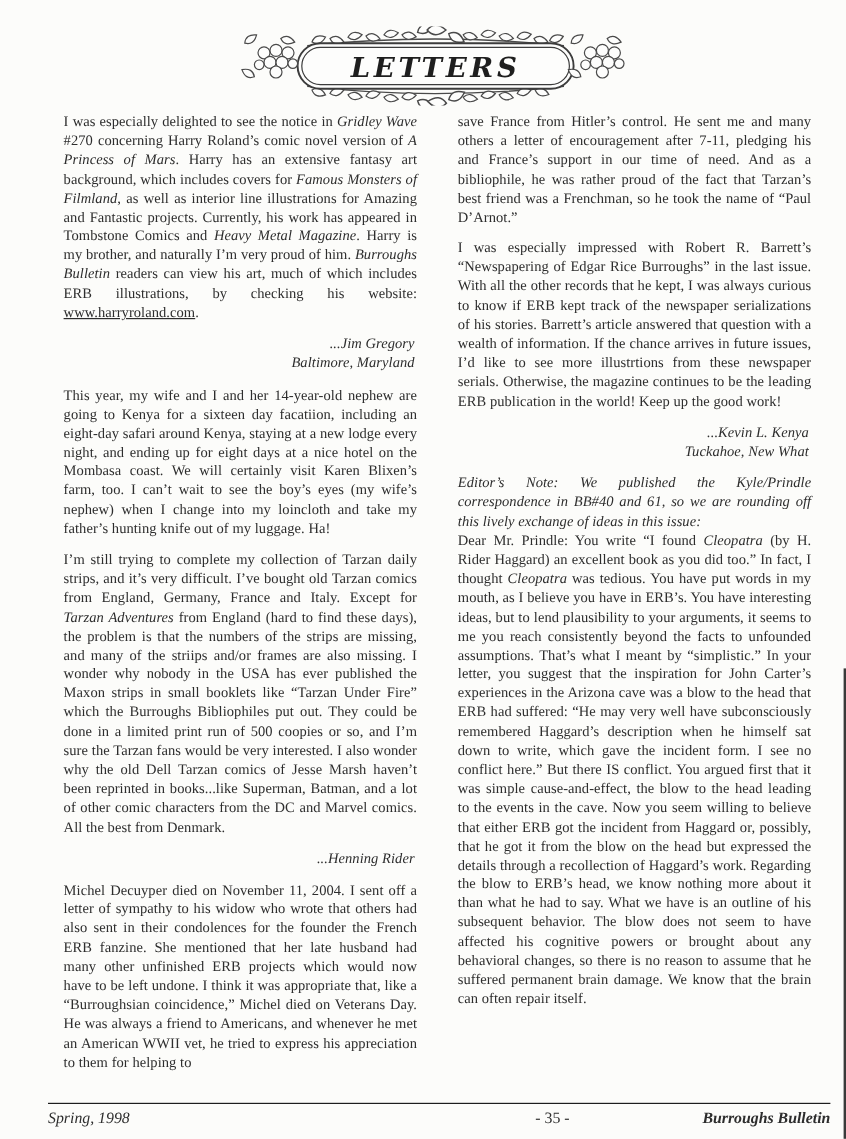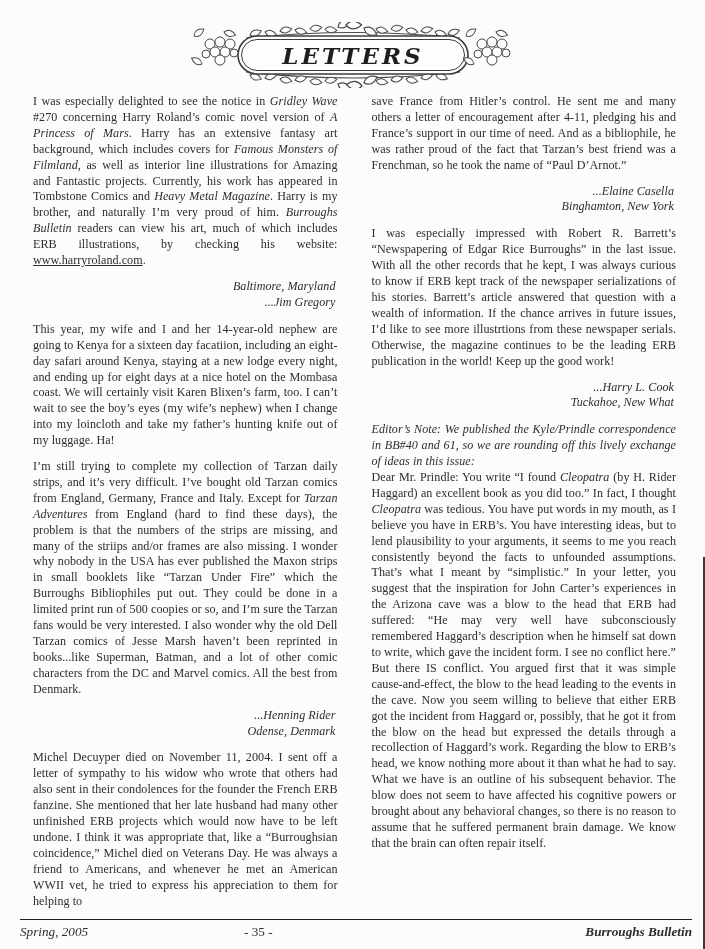--- a/index.html
+++ b/index.html
@@ -4,21 +4,21 @@
 <style>
   html,body{margin:0;padding:0;}
   body{
     width:705px;height:949px;
     background:#fcfcfa;
     font-family:"Liberation Serif", serif;
     color:#2d2d2d;
     position:relative;
     overflow:hidden;
   }
-  .page{position:absolute;inset:0;}
+  .page{position:absolute;inset:0;margin-left:20px;}
   .banner{width:345px;margin:22px auto 2px auto;position:relative;}
   .banner svg{display:block;}
   .columns{
     display:flex;
     gap:34px;
     padding:4px 29px 0 33px;
   }
   .col{
     flex:1 1 0;
     font-size:12.1px;
@@ -38,21 +38,21 @@
   .footer{
     position:absolute;
     left:20px;right:13px;bottom:9px;
     border-top:1.6px solid #1d1d1d;
     padding-top:4px;
     display:flex;
     align-items:baseline;
     font-size:13.2px;
   }
   .f-left{flex:1;text-align:left;font-style:italic;}
-  .f-center{flex:1;text-align:left;}
+  .f-center{flex:1;text-align:right;}
   .f-right{flex:1;text-align:right;font-style:italic;font-weight:bold;}
   .scan-edge{
     position:absolute;
     right:0;top:557px;bottom:0;width:2px;
     background:#3a3a3a;
   }
   .banner-title{
     font-family:"DejaVu Serif", serif;
   }
 </style>
@@ -123,47 +123,42 @@
         <use href="#grapes" transform="translate(302,22)"></use>
       </g>
       <text class="banner-title" x="173" y="42" text-anchor="middle" font-size="23" font-style="italic" font-weight="bold" letter-spacing="3" fill="#1e1e1e">LETTERS</text>
     </svg>
   </div>
 
   <div class="columns">
     <div class="col">
         <p class="para"><span>I was especially delighted to see the notice in </span><span class="i">Gridley Wave</span><span> #270 concerning Harry Roland’s comic novel version of </span><span class="i">A Princess of Mars</span><span>. Harry has an extensive fantasy art background, which includes covers for </span><span class="i">Famous Monsters of Filmland</span><span>, as well as interior line illustrations for Amazing and Fantastic projects. Currently, his work has appeared in Tombstone Comics and </span><span class="i">Heavy Metal Magazine</span><span>. Harry is my brother, and naturally I’m very proud of him. </span><span class="i">Burroughs Bulletin</span><span> readers can view his art, much of which includes ERB illustrations, by checking his website: </span><span class="u">www.harryroland.com</span><span>.</span></p>
         <div class="sig">
+          <div>...Jim Gregory</div>
           <div>Baltimore, Maryland</div>
-          <div>...Jim Gregory</div>
         </div>
         <p class="para"><span>This year, my wife and I and her 14-year-old nephew are going to Kenya for a sixteen day facatiion, including an eight-day safari around Kenya, staying at a new lodge every night, and ending up for eight days at a nice hotel on the Mombasa coast. We will certainly visit Karen Blixen’s farm, too. I can’t wait to see the boy’s eyes (my wife’s nephew) when I change into my loincloth and take my father’s hunting knife out of my luggage. Ha!</span></p>
         <p class="para"><span>I’m still trying to complete my collection of Tarzan daily strips, and it’s very difficult.  I’ve bought old Tarzan comics from England, Germany, France and Italy. Except for </span><span class="i">Tarzan Adventures</span><span> from England (hard to find these days), the problem is that the numbers of the strips are missing, and many of the striips and/or frames are also missing. I wonder why nobody in the USA has ever published the Maxon strips in small booklets like “Tarzan Under Fire” which the Burroughs Bibliophiles put out. They could be done in a limited print run of 500 coopies or so, and I’m sure the Tarzan fans would be very interested. I also wonder why the old Dell Tarzan comics of Jesse Marsh haven’t been reprinted in books...like Superman, Batman, and a lot of other comic characters from the DC and Marvel comics. All the best from Denmark.</span></p>
         <div class="sig">
           <div>...Henning Rider</div>
-          <div>Odense, Denmark</div>
         </div>
         <p class="para"><span>Michel Decuyper died on November 11, 2004. I sent off a letter of sympathy to his widow who wrote that others had also sent in their condolences for the founder the French ERB fanzine. She mentioned that her late husband had many other unfinished ERB projects which would now have to be left undone. I think it was appropriate that, like a “Burroughsian coincidence,” Michel died on Veterans Day. He was always a friend to Americans, and whenever he met an American WWII vet, he tried to express his appreciation to them for helping to</span></p>
       </div>
     <div class="col">
-        <p class="para"><span>save France from Hitler’s control. He sent me and many others a letter of encouragement after 4-11, pledging his and France’s support in our time of need. And as a bibliophile, he was rather proud of the fact that Tarzan’s best friend was a Frenchman, so he took the name of “Paul D’Arnot.”</span></p>
-        <div class="sig">
-          <div>...Elaine Casella</div>
-          <div>Binghamton, New York</div>
-        </div>
+        <p class="para"><span>save France from Hitler’s control. He sent me and many others a letter of encouragement after 7-11, pledging his and France’s support in our time of need. And as a bibliophile, he was rather proud of the fact that Tarzan’s best friend was a Frenchman, so he took the name of “Paul D’Arnot.”</span></p>
         <p class="para"><span>I was especially impressed with Robert R. Barrett’s “Newspapering of Edgar Rice Burroughs” in the last issue. With all the other records that he kept, I was always curious to know if ERB kept track of the newspaper serializations of his stories.  Barrett’s article answered that question with a wealth of information.  If the chance arrives in future issues, I’d like to see more illustrtions from these newspaper serials.  Otherwise, the magazine continues to be the leading ERB publication in the world! Keep up the good work!</span></p>
         <div class="sig">
-          <div>...Harry L. Cook</div>
+          <div>...Kevin L. Kenya</div>
           <div>Tuckahoe, New What</div>
         </div>
         <p class="para nogap"><span class="i">Editor’s Note: We published the Kyle/Prindle correspondence in BB#40 and 61, so we are rounding off this lively exchange of ideas in this issue:</span></p>
         <p class="para"><span>Dear Mr. Prindle: You write “I found </span><span class="i">Cleopatra</span><span> (by H. Rider Haggard) an excellent book as you did too.” In fact, I thought </span><span class="i">Cleopatra</span><span> was tedious. You have put words in my mouth, as I believe you have in ERB’s. You have interesting ideas, but to lend plausibility to your arguments, it seems to me you reach consistently beyond the facts to unfounded assumptions.  That’s what I meant by “simplistic.” In your letter, you suggest that the inspiration for John Carter’s experiences in the Arizona cave was a blow to the head that ERB had suffered: “He may very well have subconsciously remembered Haggard’s description when he himself sat down to write, which gave the incident form. I see no conflict here.” But there IS conflict. You argued first that it was simple cause-and-effect, the blow to the head leading to the events in the cave. Now you seem willing to believe that either ERB got the incident from Haggard or, possibly, that he got it from the blow on the head but expressed the details through a recollection of Haggard’s work. Regarding the blow to ERB’s head, we know nothing more about it than what he had to say. What we have is an outline of his subsequent behavior. The blow does not seem to have affected his cognitive powers or brought about any behavioral changes,  so there is no reason to assume that he suffered permanent brain damage. We know that the brain can often repair itself.</span></p>
       </div>
   </div>
 
   <div class="footer">
-    <span class="f-left">Spring, 2005</span>
+    <span class="f-left">Spring, 1998</span>
     <span class="f-center">- 35 -</span>
     <span class="f-right">Burroughs Bulletin</span>
   </div>
 
   <div class="scan-edge"></div>
 </div>
 
 </body></html>

